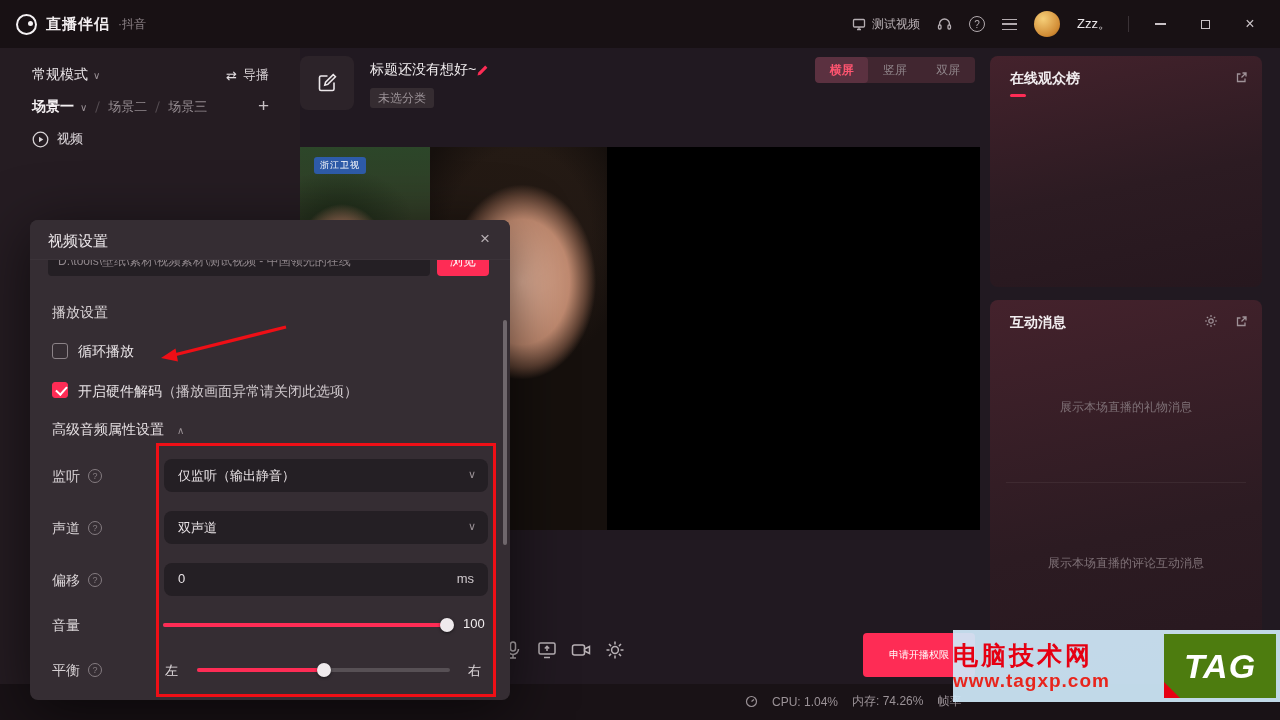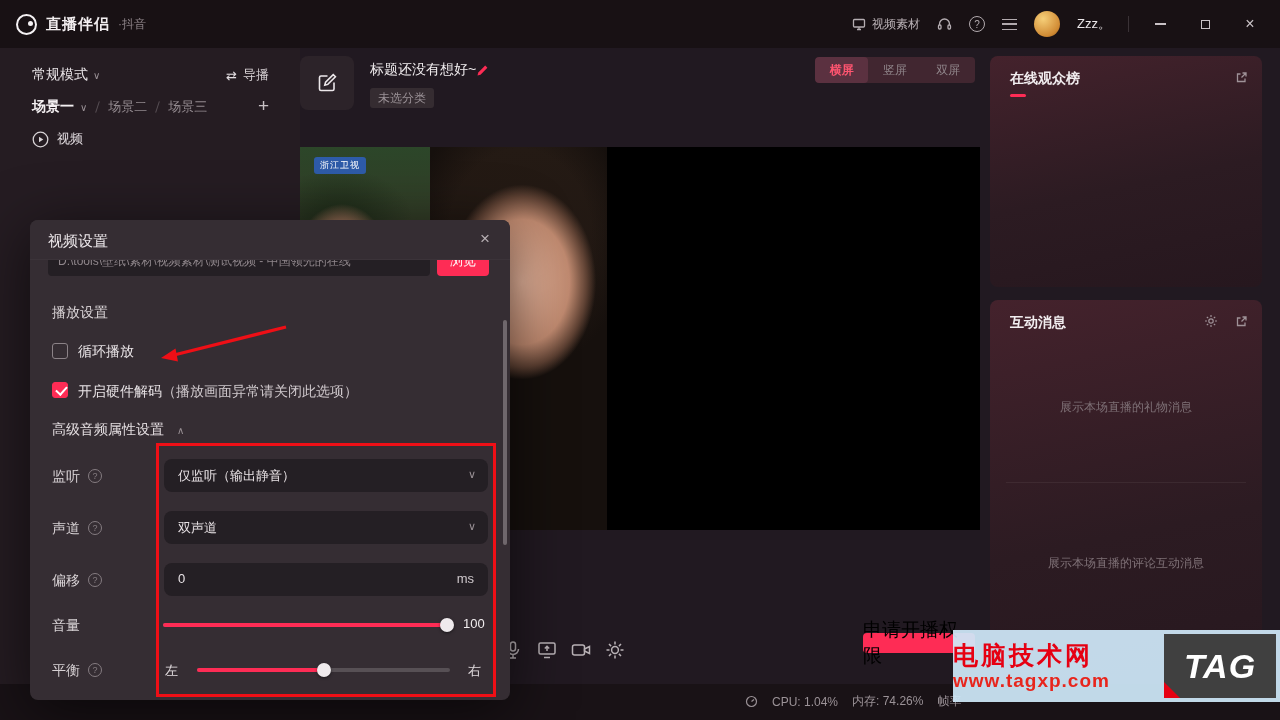--- a/index.html
+++ b/index.html
@@ -56,22 +56,22 @@
        radial-gradient(95px 125px at 92px 135px,#e2b199 0%,#c08a70 50%,#5e4133 68%,transparent 78%),
        radial-gradient(10px 6px at 92px 185px,#b3414d 0%,transparent 90%),
        radial-gradient(130px 160px at 90px 90px,transparent 55%,#16100d 85%),
        linear-gradient(180deg,#241a14 0%,#1a120e 100%)}
   .caption-badge{position:absolute;left:115px;top:138px;width:50px;height:26px;background:#f4f1e6;border-radius:3px;border:1px solid #3d7a3c}
   .caption-badge::after{content:"";position:absolute;left:5px;top:6px;right:5px;bottom:6px;background:repeating-linear-gradient(90deg,#2f7a35 0 8px,transparent 8px 11px)}
   .tv-badge{position:absolute;left:14px;top:10px;background:rgba(46,98,200,0.8);color:#fff;font-size:9px;
             padding:2px 6px;border-radius:3px;letter-spacing:1px}
   
   .tool-icon{width:26px;height:26px;display:flex;align-items:center;justify-content:center;cursor:pointer}
-  .req-btn{left:863px;top:633px;width:112px;height:20px;background:#fe2c55;border-radius:4px;color:#000000;
-           font-size:19px;display:flex;align-items:center;justify-content:center;cursor:pointer;z-index:4}
+  .req-btn{left:863px;top:633px;width:112px;height:44px;background:#fe2c55;border-radius:4px;color:#ffffff;
+           font-size:10px;display:flex;align-items:center;justify-content:center;cursor:pointer;z-index:4}
   .bottom-bar{position:absolute;left:0;top:684px;width:1280px;height:36px;background:#191216;z-index:2}
   .status{position:absolute;left:745px;top:9px;display:flex;align-items:center;gap:14px;font-size:12px;color:#9b9297}
   
   .rpanel{width:272px;border-radius:8px;background:linear-gradient(168deg,#44222c 0%,#2c1b22 55%,#26171e 100%);overflow:hidden}
   .rp-title{position:absolute;left:20px;top:14px;font-size:14px;color:#f1edef;font-weight:bold}
   .rp-dash{position:absolute;left:20px;top:38px;width:16px;height:3px;background:#fe2c55;border-radius:2px}
   .rp-placeholder{position:absolute;left:0;width:100%;text-align:center;font-size:12px;color:#7e7076}
   .rp-ic{position:absolute;top:14px;cursor:pointer}
   .rp-divider{position:absolute;left:16px;right:16px;height:1px;background:rgba(255,255,255,0.06)}
   
@@ -101,21 +101,21 @@
   .fill{position:absolute;left:0;top:0;height:4px;background:#fe2c55;border-radius:2px}
   .thumb{position:absolute;top:-5px;width:14px;height:14px;border-radius:50%;background:#efeaed;
          box-shadow:0 1px 3px rgba(0,0,0,0.5);cursor:pointer}
   .red-box{position:absolute;left:126px;top:223px;width:340px;height:254px;border:3px solid #ee0f16;z-index:6;pointer-events:none}
   .sbar{position:absolute;left:473px;top:100px;width:4px;height:225px;background:#6f676c;border-radius:2px;cursor:pointer;z-index:7}
   
   .wm{left:953px;top:630px;width:327px;height:72px;background:rgba(207,232,249,0.93);z-index:60;display:flex;align-items:center}
   .wm-left{}
   .wm-name{font-size:25px;font-weight:bold;color:#e60012;letter-spacing:3px;line-height:1.2}
   .wm-url{font-size:19px;font-weight:bold;color:#e8251c;letter-spacing:1px}
-  .wm-logo{margin-left:auto;margin-right:4px;width:112px;height:64px;background:#404040;position:relative;
+  .wm-logo{margin-left:auto;margin-right:4px;width:112px;height:64px;background:#4d7c0f;position:relative;
            display:flex;align-items:center;justify-content:center}
   .wm-logo span{color:#fff;font-size:34px;font-weight:bold;font-style:italic;letter-spacing:1px}
   .wm-logo::after{content:"";position:absolute;left:0;bottom:0;border-left:16px solid #e60012;border-top:16px solid transparent}
 </style>
 </head>
 <body>
 
 <div class="app">
 
   <div class="titlebar">
@@ -123,21 +123,21 @@
     <span class="app-name">直播伴侣</span>
     <span class="app-suffix">·抖音</span>
     <div class="tb-right">
       <div class="tb-item">
         <svg width="14" height="13" viewBox="0 0 14 13">
             <g stroke="#b5aeb2" stroke-width="1.3" fill="none">
               <rect x="1.5" y="1.5" width="11" height="7.5" rx="1"></rect>
               <path d="M5 11.5h4M7 9v2.5"></path>
             </g>
           </svg>
-        <span>视频素材</span>
+        <span>测试视频</span>
       </div>
       <div class="tb-item">
         <svg width="15" height="14" viewBox="0 0 15 14">
             <g stroke="#b5aeb2" stroke-width="1.3" fill="none">
               <path d="M2.5 8V7a5 5 0 0 1 10 0v1"></path>
               <rect x="1.5" y="8" width="2.5" height="4" rx="1"></rect>
               <rect x="11" y="8" width="2.5" height="4" rx="1"></rect>
             </g>
           </svg>
       </div>

